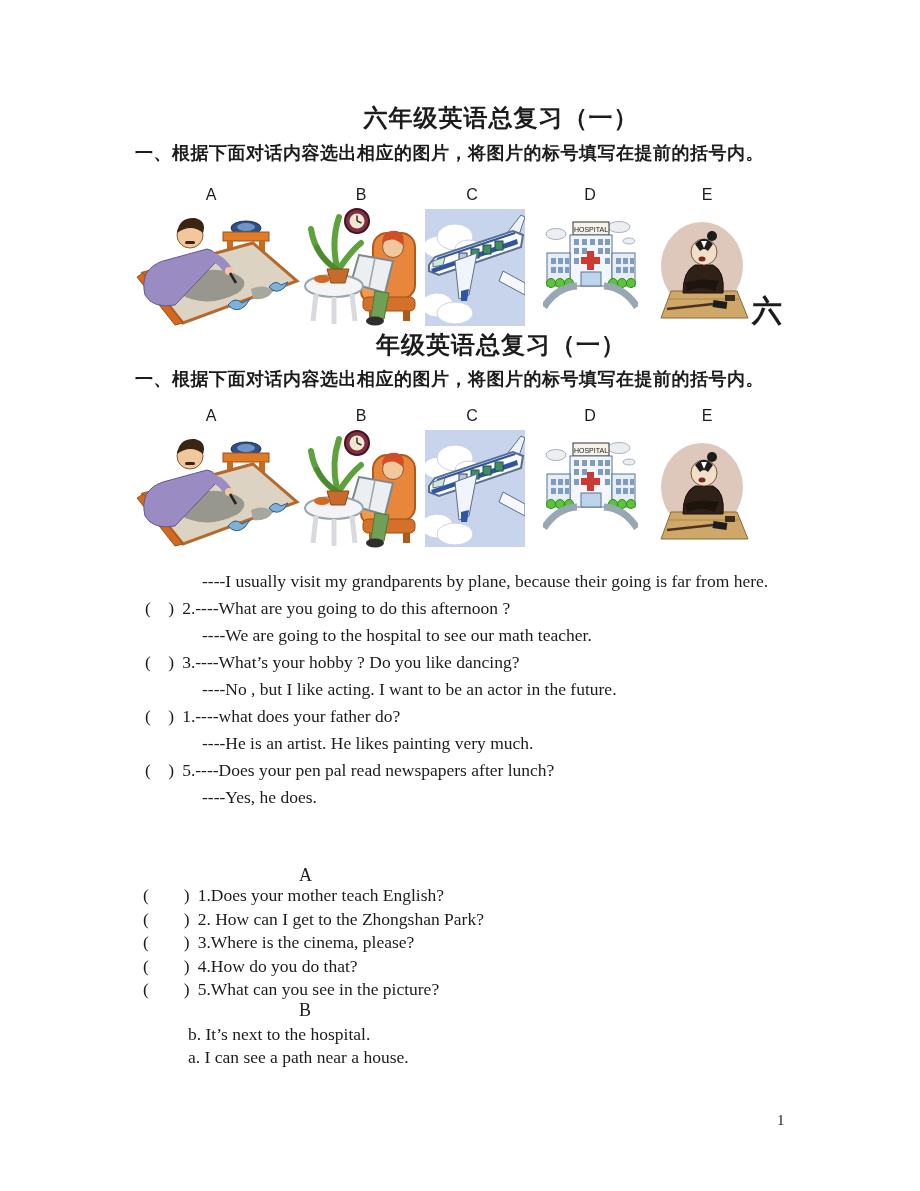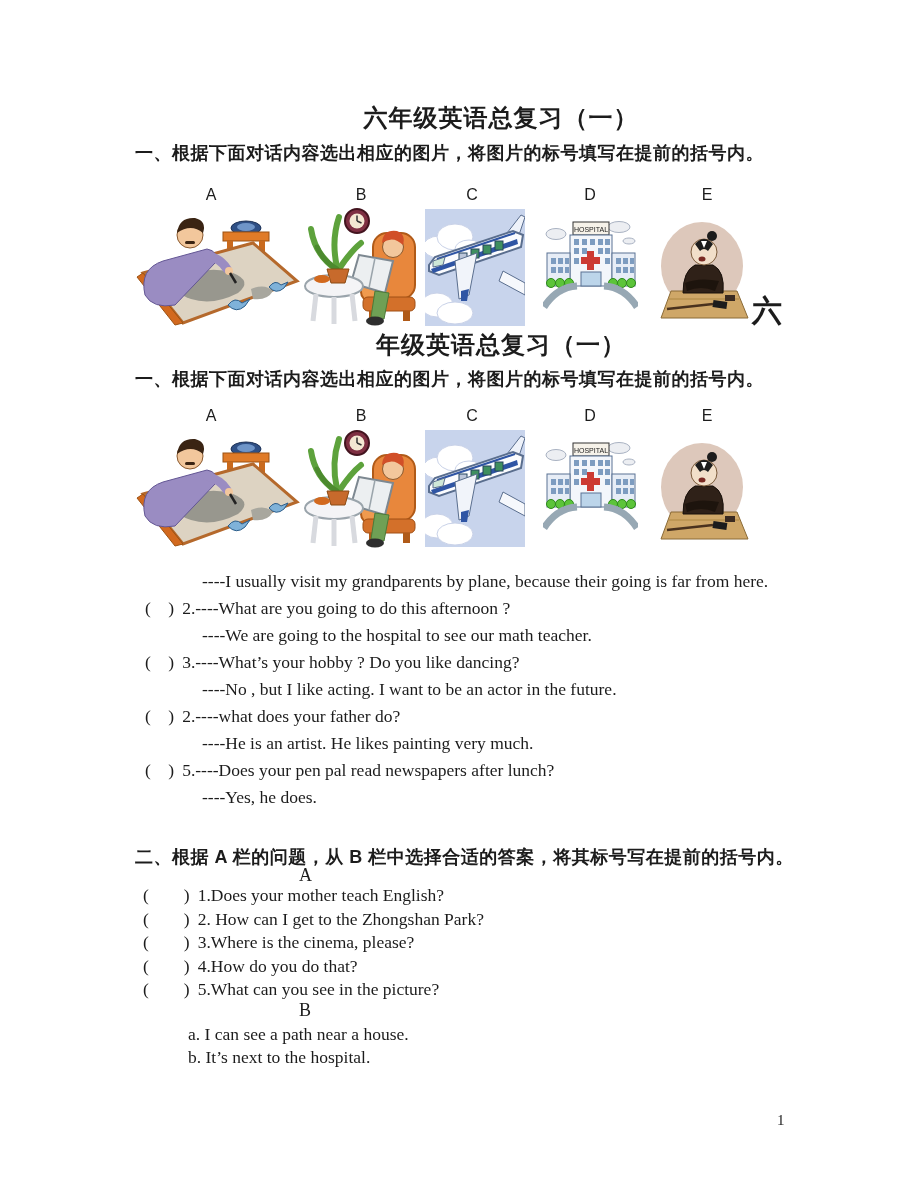--- a/index.html
+++ b/index.html
@@ -267,40 +267,39 @@
         <use href="#pic-actor"></use>
       </svg>
   </div>
 
   <div class="qa-block">
     <div class="a-line">----I usually visit my grandparents by plane, because their going is far from here.</div>
     <div class="q-line"><span class="bracket">(　)</span><span class="q-text">2.----What are you going to do this afternoon ?</span></div>
     <div class="a-line">----We are going to the hospital to see our math teacher.</div>
     <div class="q-line"><span class="bracket">(　)</span><span class="q-text">3.----What’s your hobby ? Do you like dancing?</span></div>
     <div class="a-line">----No , but I like acting. I want to be an actor in the future.</div>
-    <div class="q-line"><span class="bracket">(　)</span><span class="q-text">2.----what does your father do?</span></div>
+    <div class="q-line"><span class="bracket">(　)</span><span class="q-text">1.----what does your father do?</span></div>
     <div class="a-line">----He is an artist. He likes painting very much.</div>
     <div class="q-line"><span class="bracket">(　)</span><span class="q-text">5.----Does your pen pal read newspapers after lunch?</span></div>
     <div class="a-line">----Yes, he does.</div>
   </div>
 
-  <div class="instr" style="top:845px">二、根据 A 栏的问题，从 B 栏中选择合适的答案，将其标号写在提前的括号内。</div>
 
   <div class="col-label cl-a">A</div>
 
   <div class="list-a">
     <div class="item"><span class="bracket">(　　)</span><span class="q-text">1.Does your mother teach English?</span></div>
     <div class="item"><span class="bracket">(　　)</span><span class="q-text">2. How can I get to the Zhongshan Park?</span></div>
     <div class="item"><span class="bracket">(　　)</span><span class="q-text">3.Where is the cinema, please?</span></div>
     <div class="item"><span class="bracket">(　　)</span><span class="q-text">4.How do you do that?</span></div>
     <div class="item"><span class="bracket">(　　)</span><span class="q-text">5.What can you see in the picture?</span></div>
   </div>
 
   <div class="col-label cl-b">B</div>
 
   <div class="list-b">
+    <div class="item">b. It’s next to the hospital.</div>
     <div class="item">a. I can see a path near a house.</div>
-    <div class="item">b. It’s next to the hospital.</div>
   </div>
 
   <div class="page-number">1</div>
 
 </div>
 
 </body></html>

